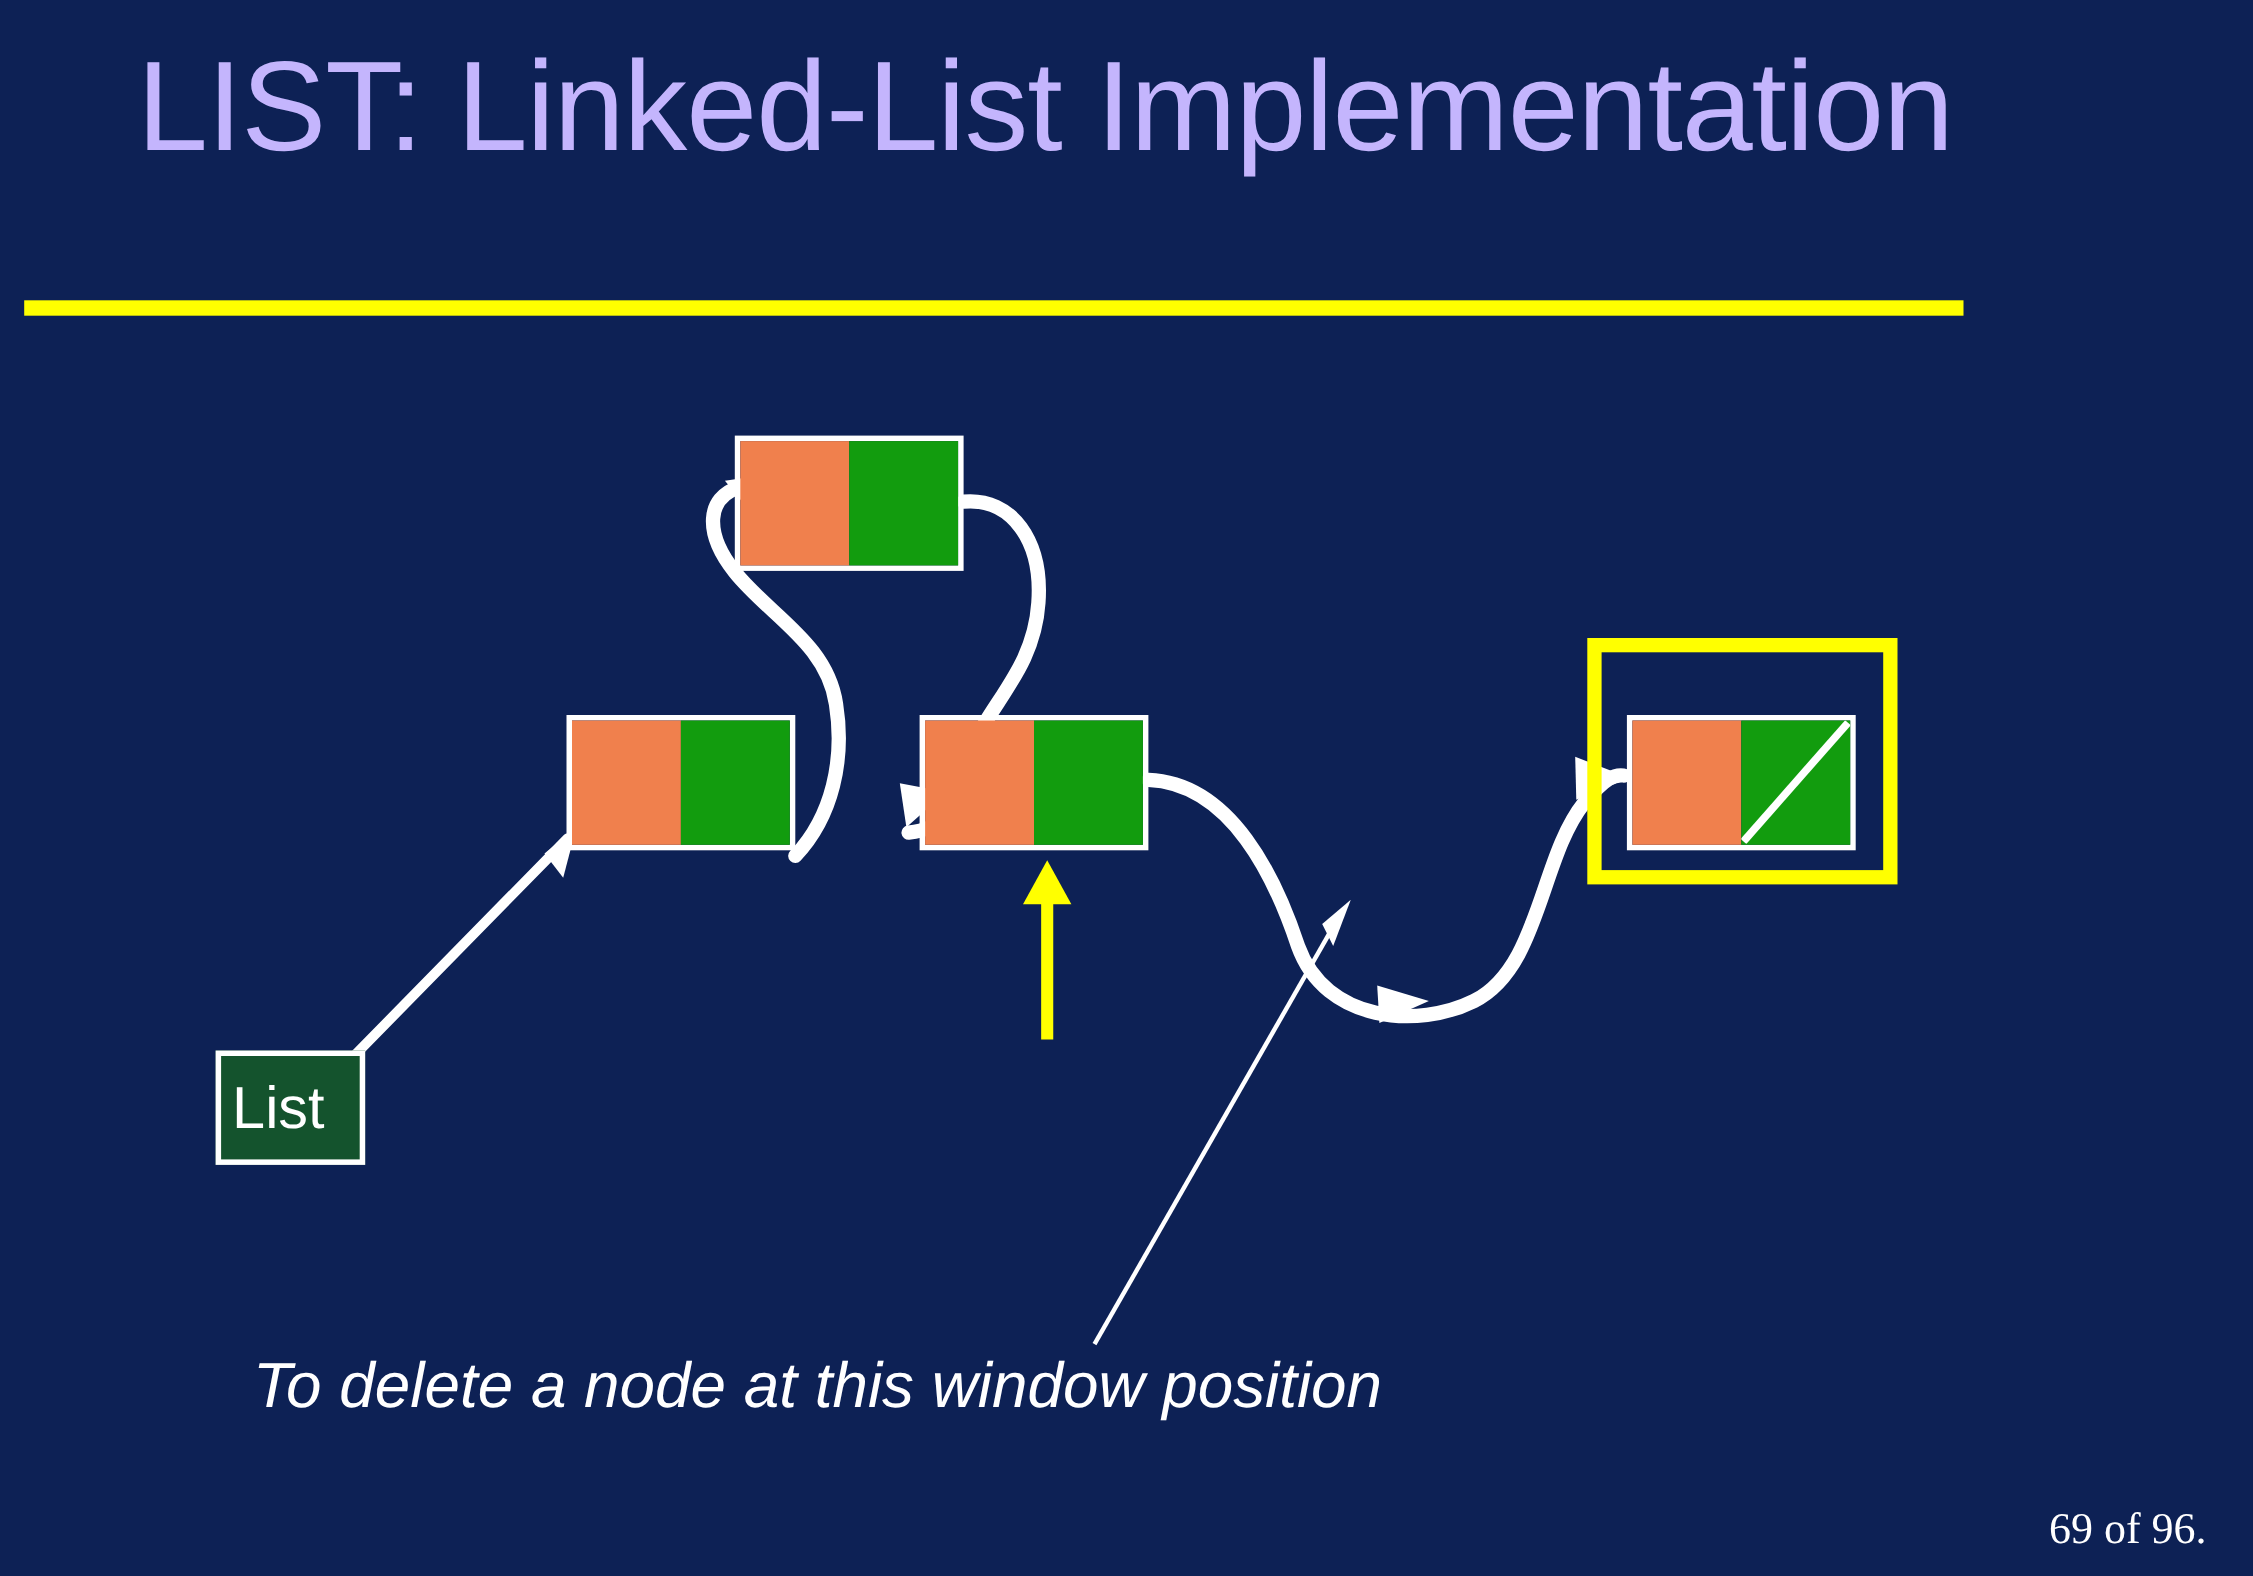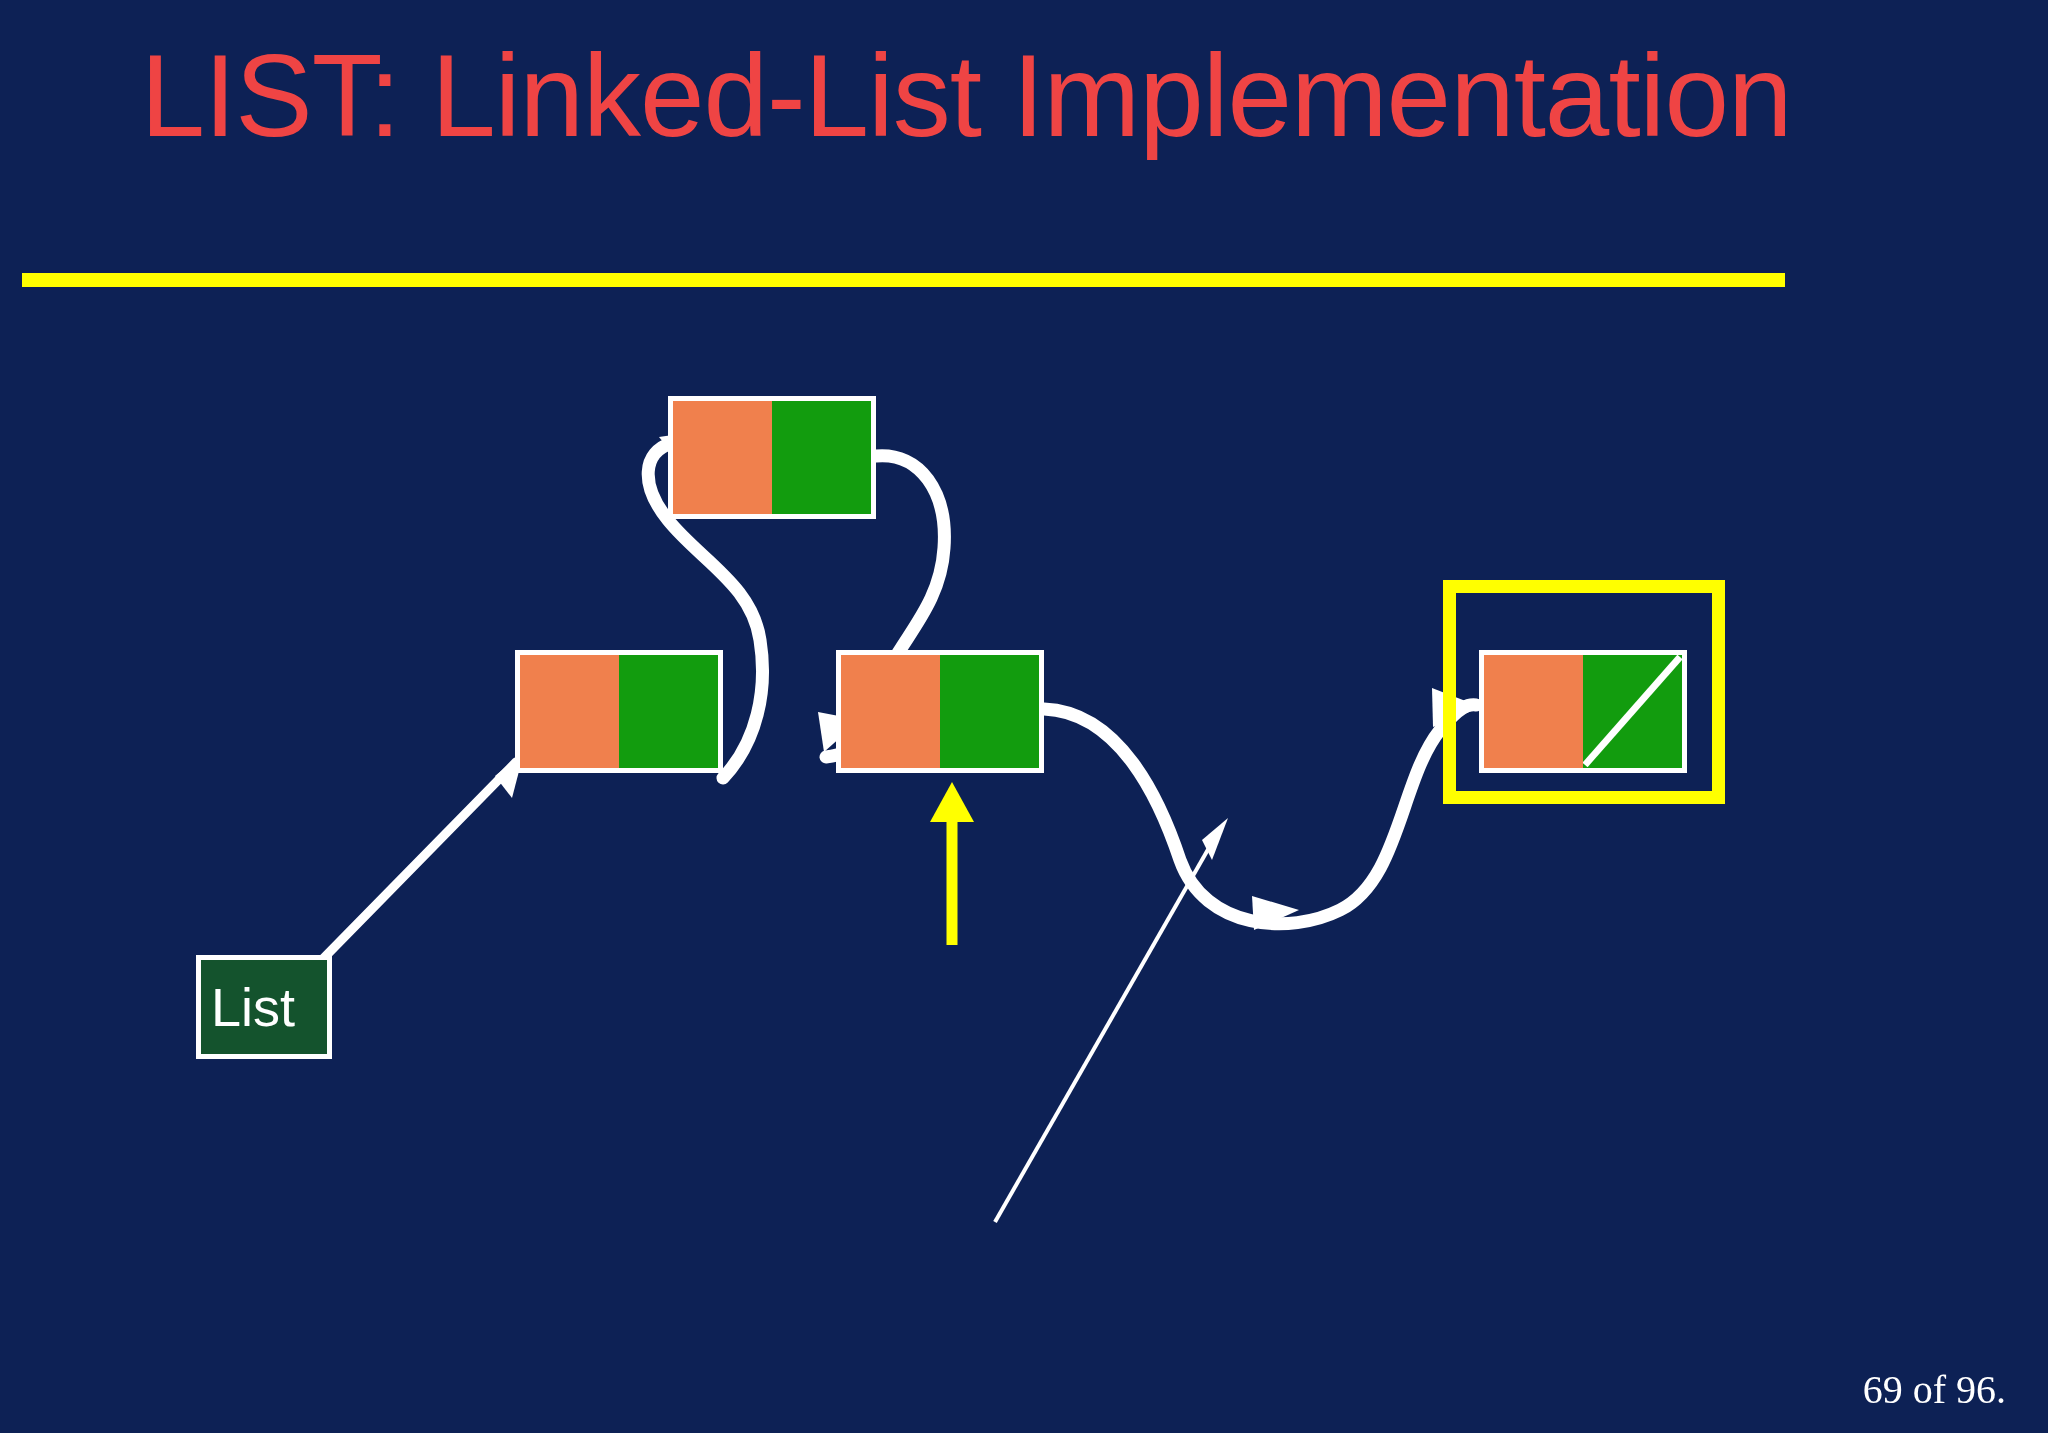--- a/index.html
+++ b/index.html
@@ -16,27 +16,26 @@
     font-family: "Liberation Sans", sans-serif;
   }
 
   
   #title {
     position: absolute;
     left: 0;
     top: 30px;
     width: 1900px;
     text-align: center;
-    color: #ef4444;
+    color: #c4b5fd;
     font-size: 116px;
     font-weight: 400;
     letter-spacing: -1px;
     line-height: 1.15;
     white-space: nowrap;
-    padding-left: 16px;
   }
   #title-rule {
     position: absolute;
     left: 22px;
     top: 273px;
     width: 1763px;
     height: 14px;
     background: #ffff00;
   }
 
@@ -196,17 +195,18 @@
       <svg class="null-slash" viewBox="0 0 100 113" preserveAspectRatio="none" xmlns="http://www.w3.org/2000/svg">
         <line x1="2" y1="111" x2="98" y2="2" stroke="#ffffff" stroke-width="7"></line>
       </svg>
     </div>
   </div>
 
   <div id="list-box">List</div>
 
 
   <div id="caption">
+    <div>To delete a node at this window position</div>
   </div>
 
   <div id="page-number">69 of 96.</div>
 
 </div>
 
 </body></html>

